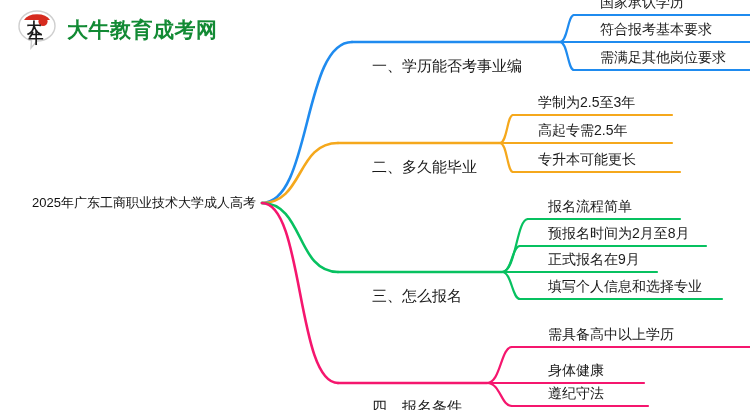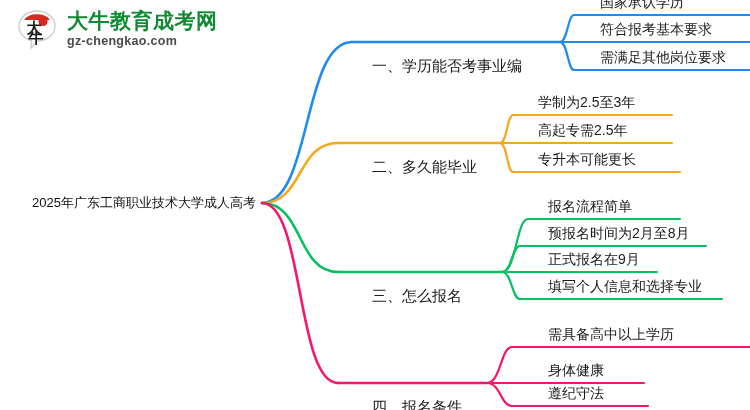--- a/index.html
+++ b/index.html
@@ -93,21 +93,20 @@
       <svg width="46" height="46" viewBox="0 0 46 46" aria-hidden="true">
         <path d="M5,20 a18,15 0 1,1 18,15 l-6,7 0.5,-7.3 a18,15 0 0,1 -12.5,-14.7 z" fill="#ffffff" stroke="#cfcfcf" stroke-width="1.4"></path>
         <path d="M10,14 a14,9 0 0,1 26,0 z" fill="#d62b1f"></path>
         <circle cx="29" cy="15.5" r="4.6" fill="#d62b1f"></circle>
         <text x="20" y="27" font-family="'Liberation Sans', sans-serif" font-size="15" font-weight="bold" fill="#1a1a1a" text-anchor="middle">大</text>
         <text x="22" y="37" font-family="'Liberation Sans', sans-serif" font-size="15" font-weight="bold" fill="#1a1a1a" text-anchor="middle">牛</text>
       </svg>
     </div>
     <div class="logo-text-block">
       <div class="logo-title">大牛教育成考网</div>
-      <div class="logo-sub">gz-chengkao.com</div>
     </div>
   </div>
 
   <div id="map">
     <svg id="connectors" width="750" height="410">
         <path d="M262,203 C311.5,203 302.5,42 352,42" fill="none" stroke="#1f8bef" stroke-width="2.6" stroke-linecap="round"></path>
         <path d="M352,42 L560,42" fill="none" stroke="#1f8bef" stroke-width="2.6" stroke-linecap="round"></path>
         <path d="M560,42 C567.7,42 567.7,15 574,15" fill="none" stroke="#1f8bef" stroke-width="2.2" stroke-linecap="round"></path>
         <path d="M574,15 L750,15" fill="none" stroke="#1f8bef" stroke-width="2.2" stroke-linecap="round"></path>
         <path d="M560,42 L750,42" fill="none" stroke="#1f8bef" stroke-width="2.2" stroke-linecap="round"></path>

